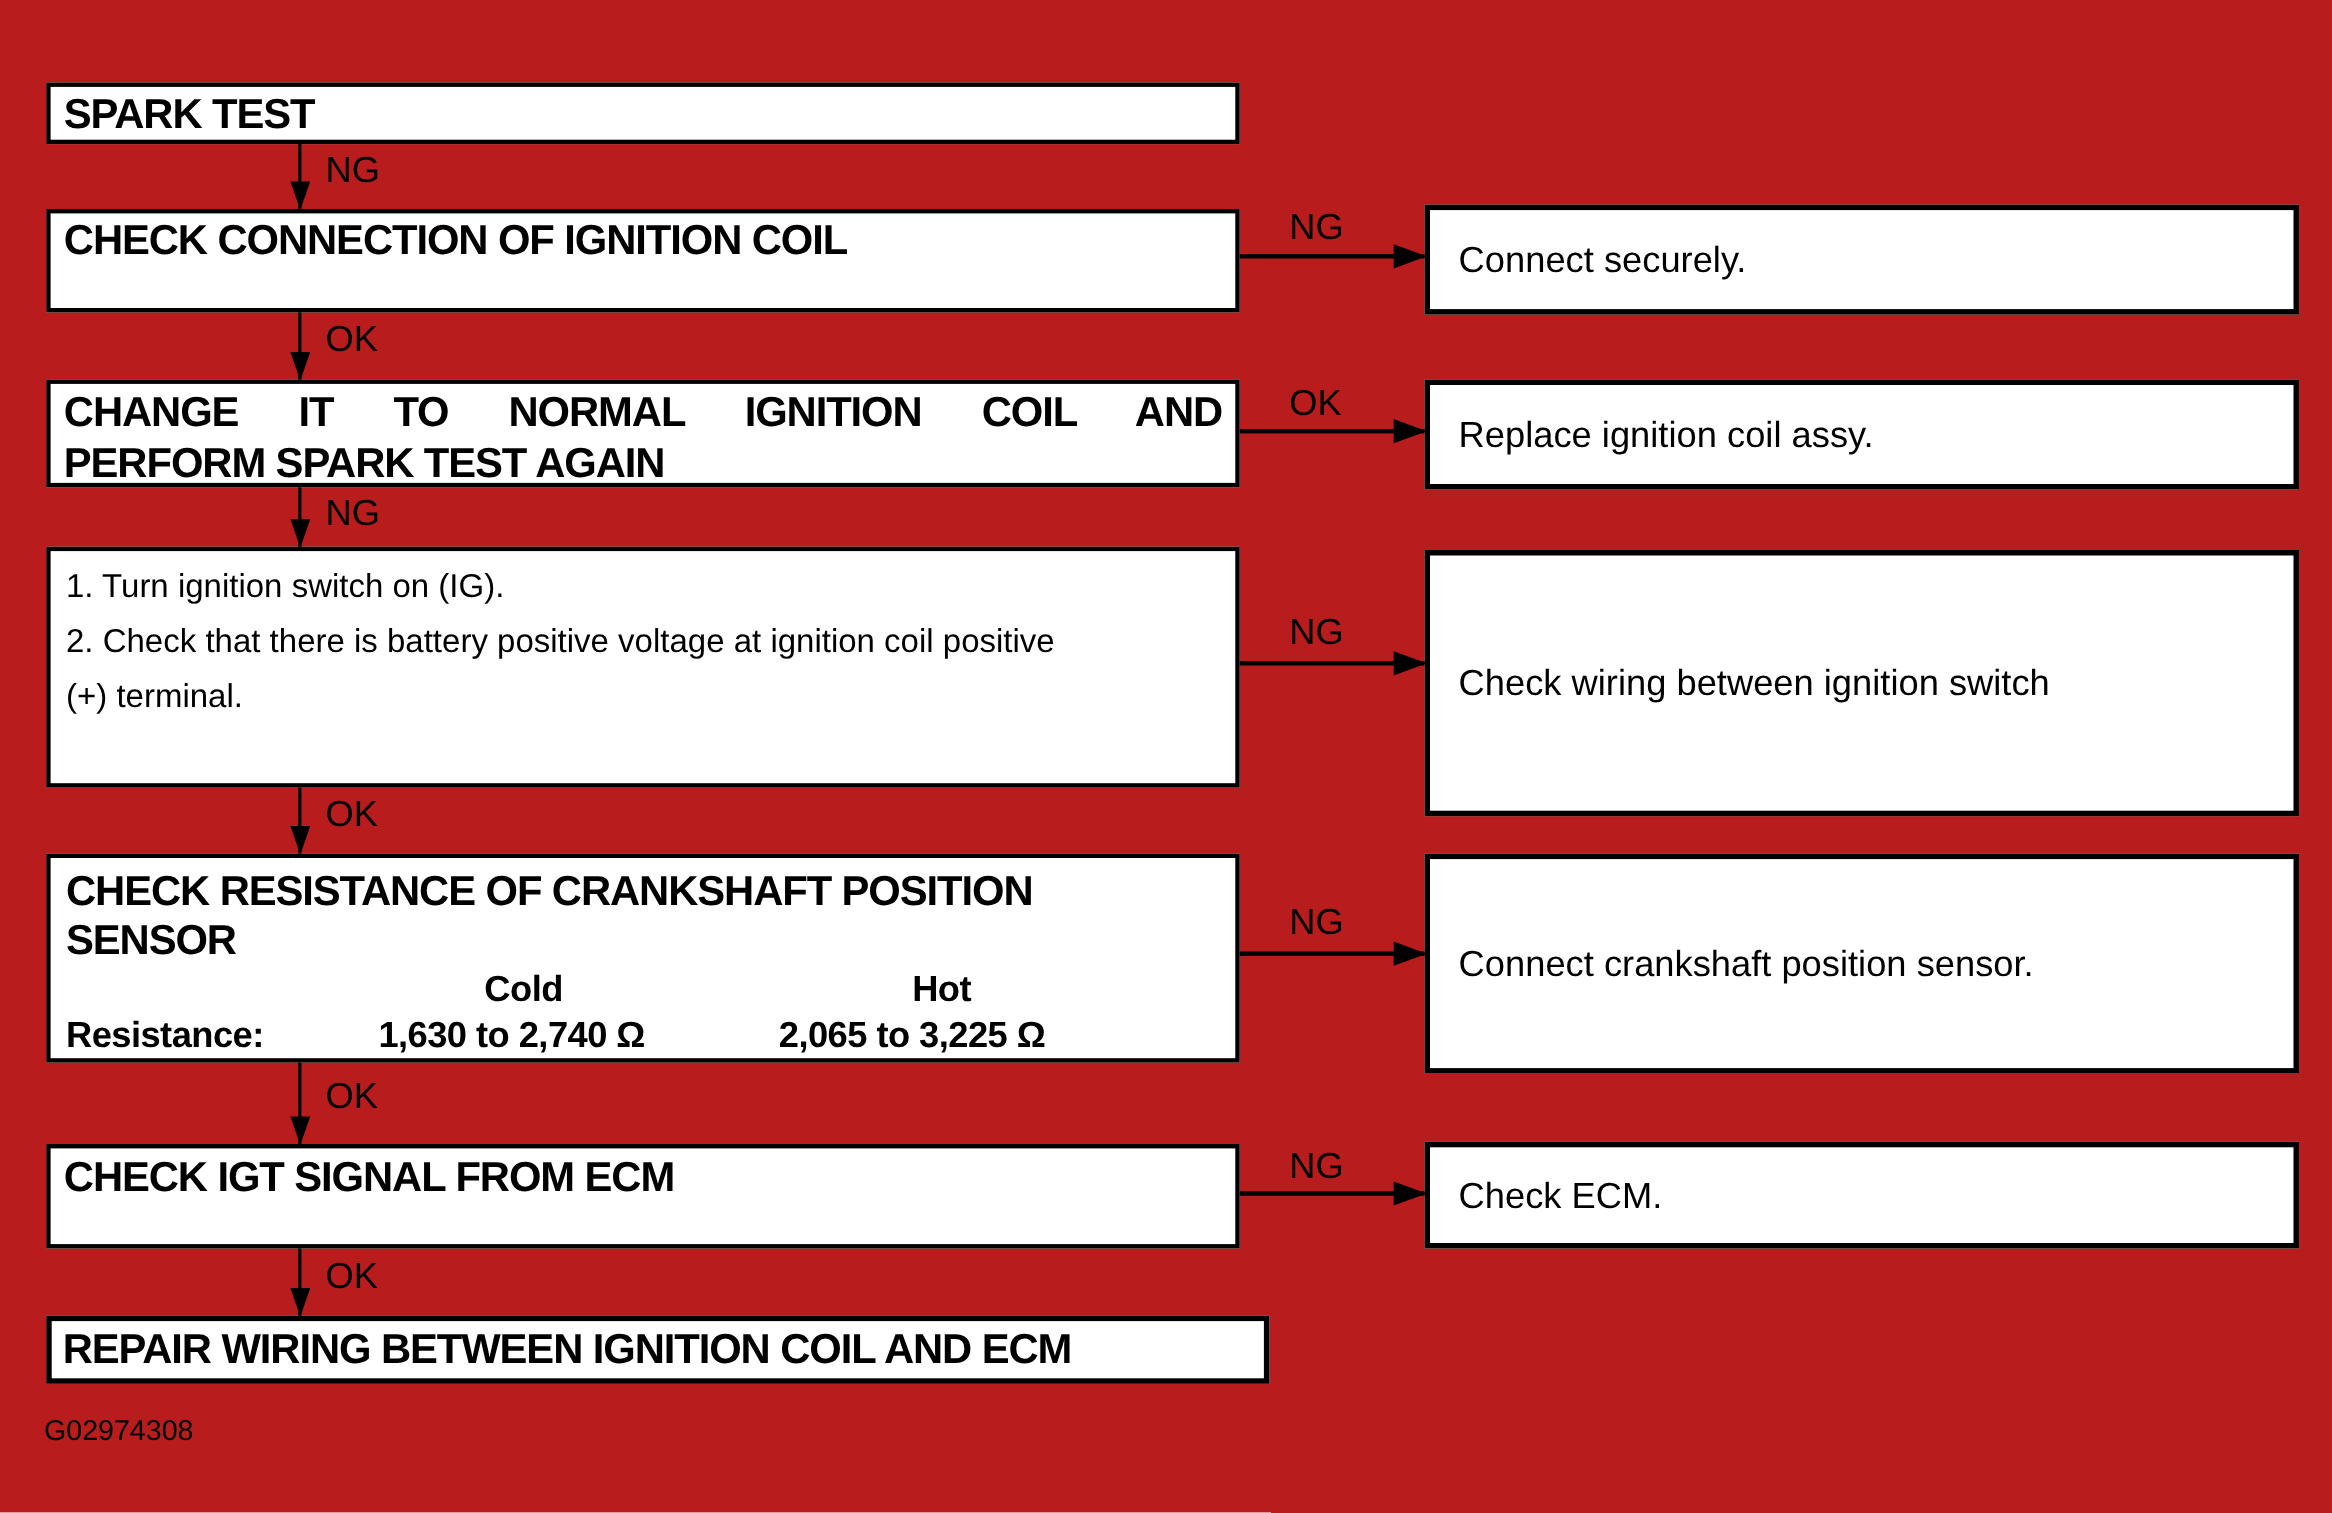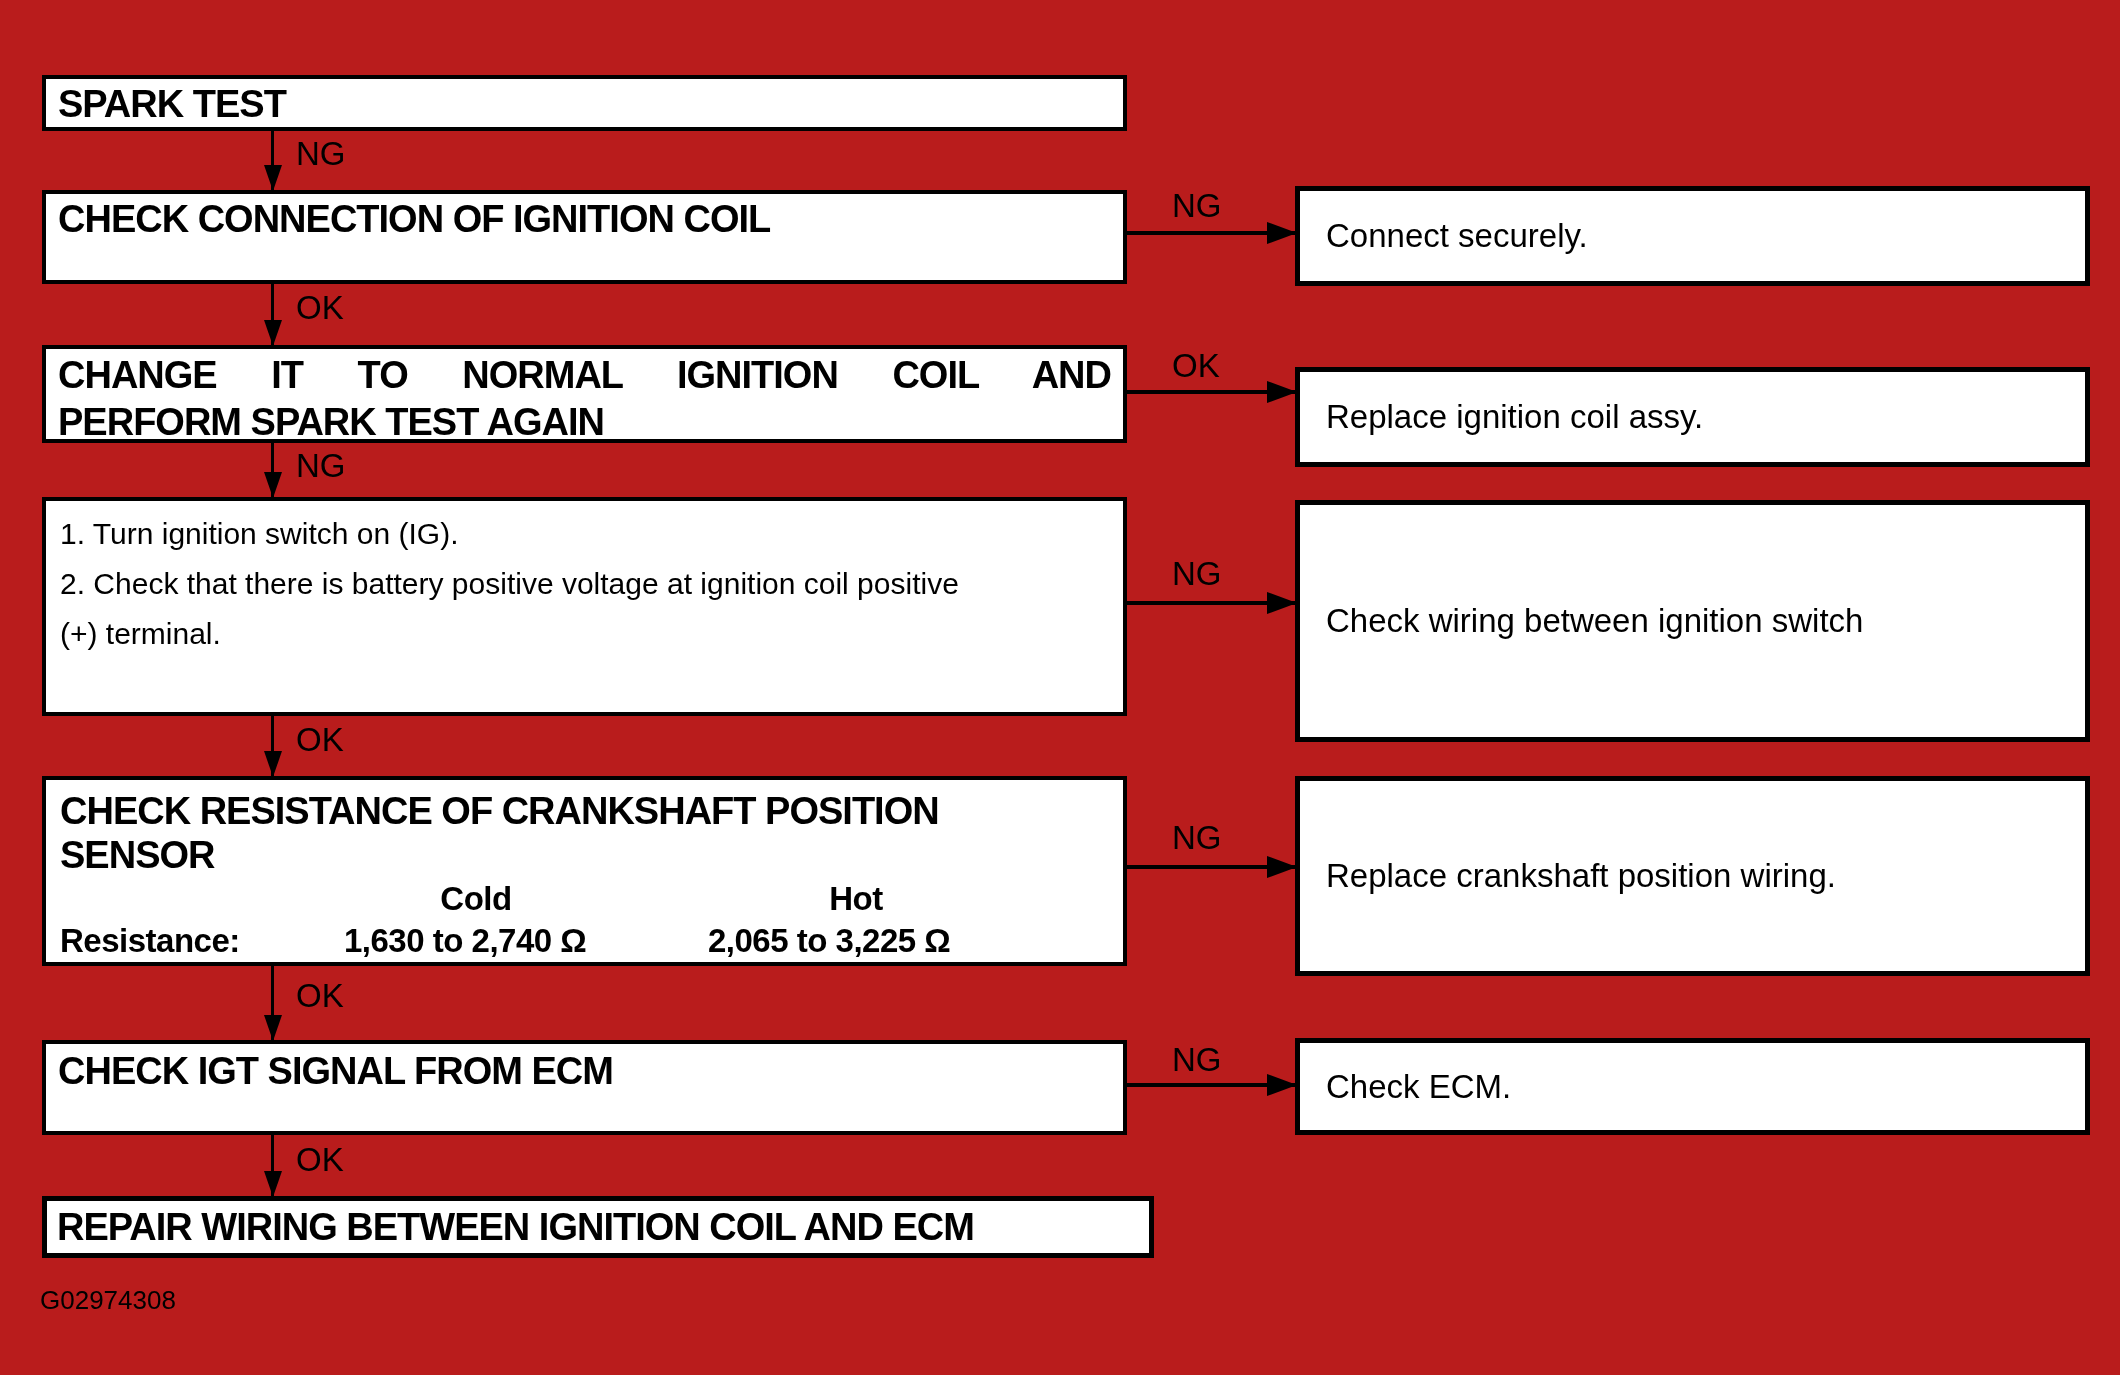--- a/index.html
+++ b/index.html
@@ -133,30 +133,30 @@
   </div>
 
   <div class="box" style="left:42px; top:1196px; width:1112px; height:62px; padding:3px 10px; border-width:5px;">
     <span class="hd">REPAIR WIRING BETWEEN IGNITION COIL AND ECM</span>
   </div>
 
   <div class="rbox" style="left:1295px; top:186px; width:795px; height:100px;">
     <span>Connect securely.</span>
   </div>
 
-  <div class="rbox" style="left:1295px; top:345px; width:795px; height:100px;margin-top:22px;">
+  <div class="rbox" style="left:1295px; top:345px; width:795px; height:100px;">
     <span>Replace ignition coil assy.</span>
   </div>
 
   <div class="rbox" style="left:1295px; top:500px; width:795px; height:242px;">
     <span>Check wiring between ignition switch</span>
   </div>
 
   <div class="rbox" style="left:1295px; top:776px; width:795px; height:200px;">
-    <span>Replace crankshaft position wiring.</span>
+    <span>Connect crankshaft position sensor.</span>
   </div>
 
   <div class="rbox" style="left:1295px; top:1038px; width:795px; height:97px;">
     <span>Check ECM.</span>
   </div>
 
   <div class="varrow" style="left:271px; top:131px; height:59px;"></div>
   <div class="varrow" style="left:271px; top:284px; height:61px;"></div>
   <div class="varrow" style="left:271px; top:443px; height:54px;"></div>
   <div class="varrow" style="left:271px; top:716px; height:60px;"></div>

